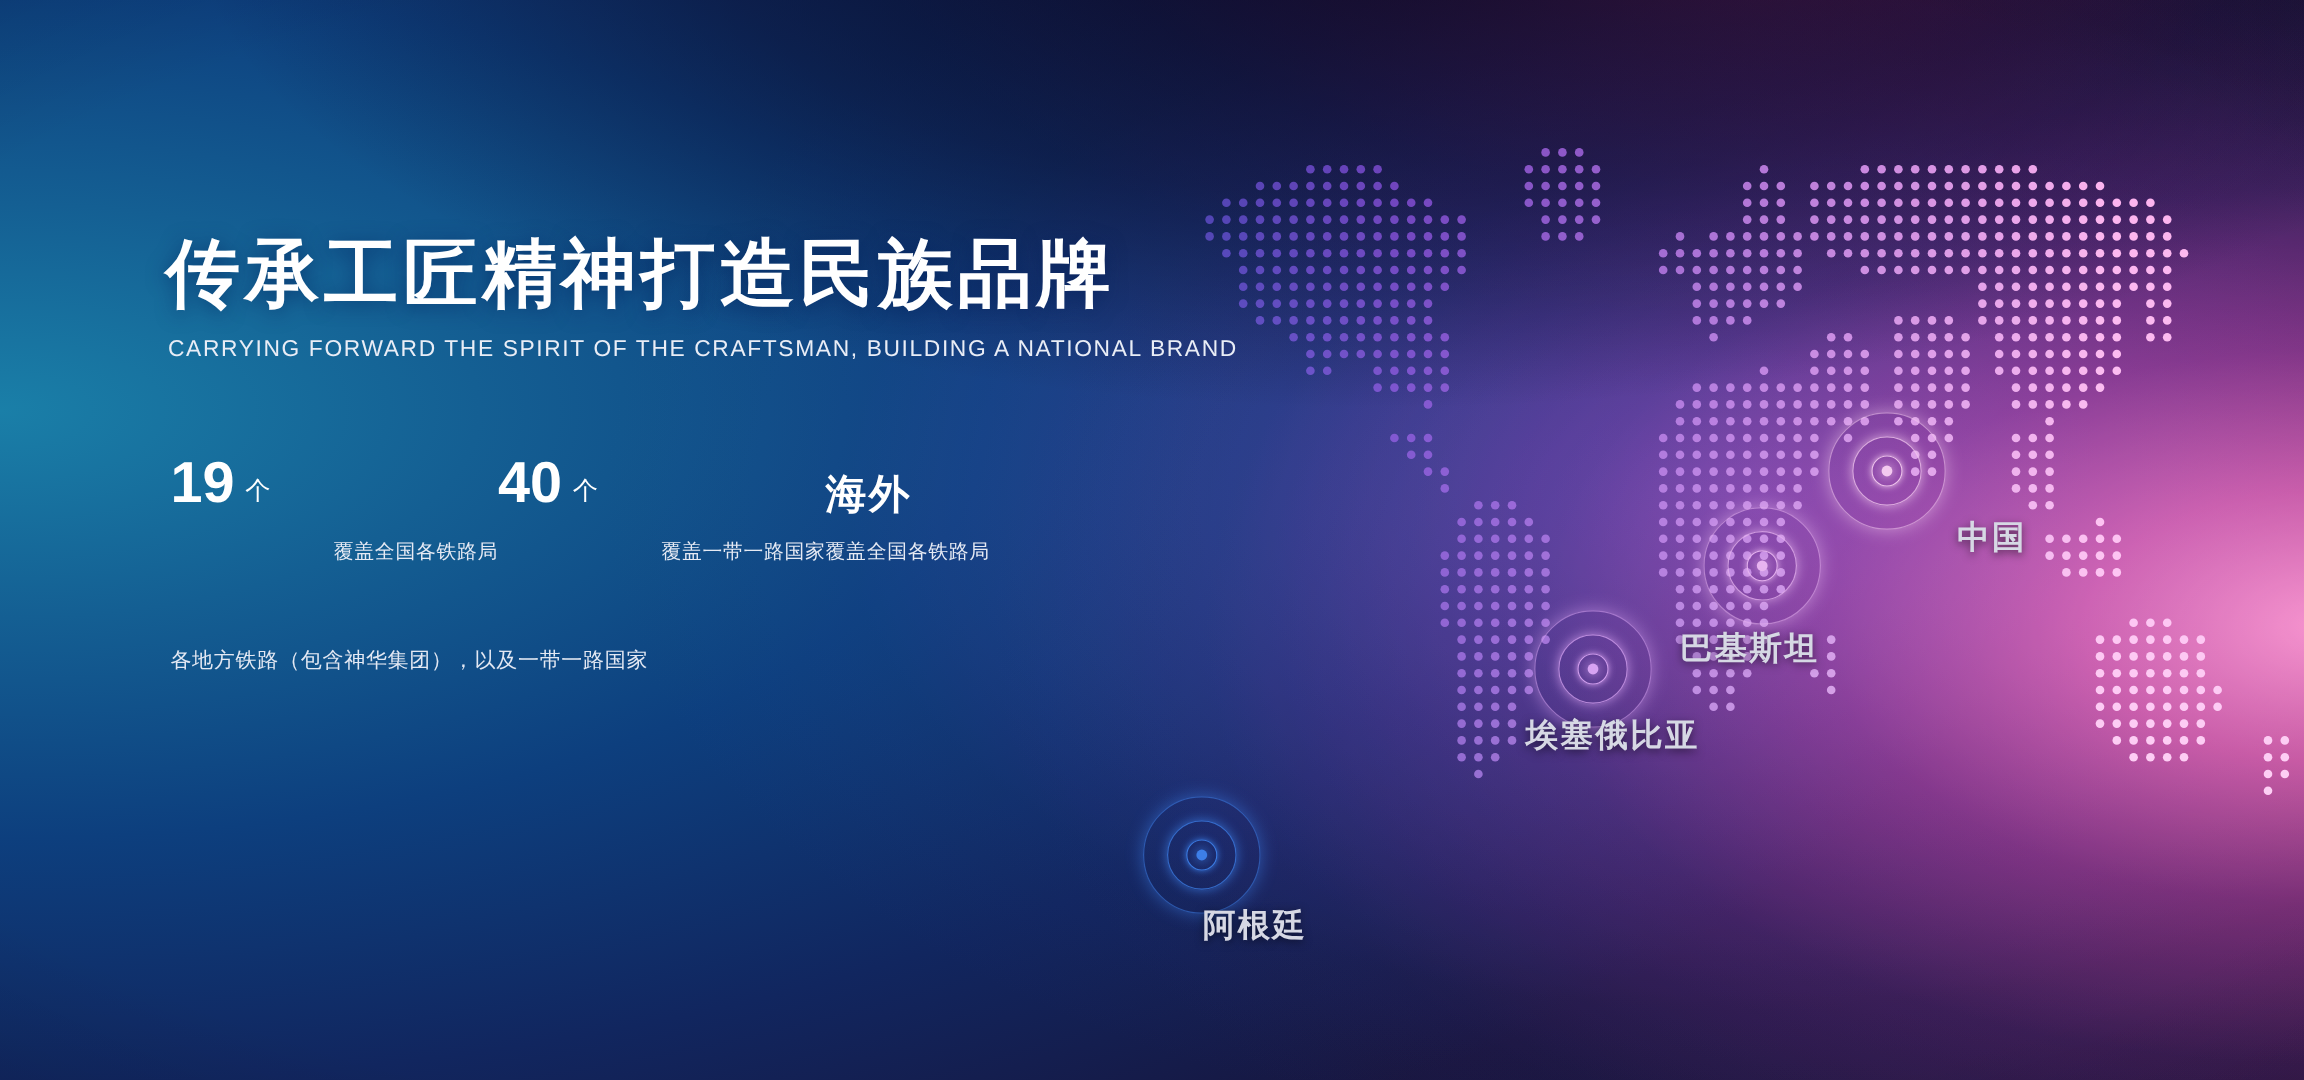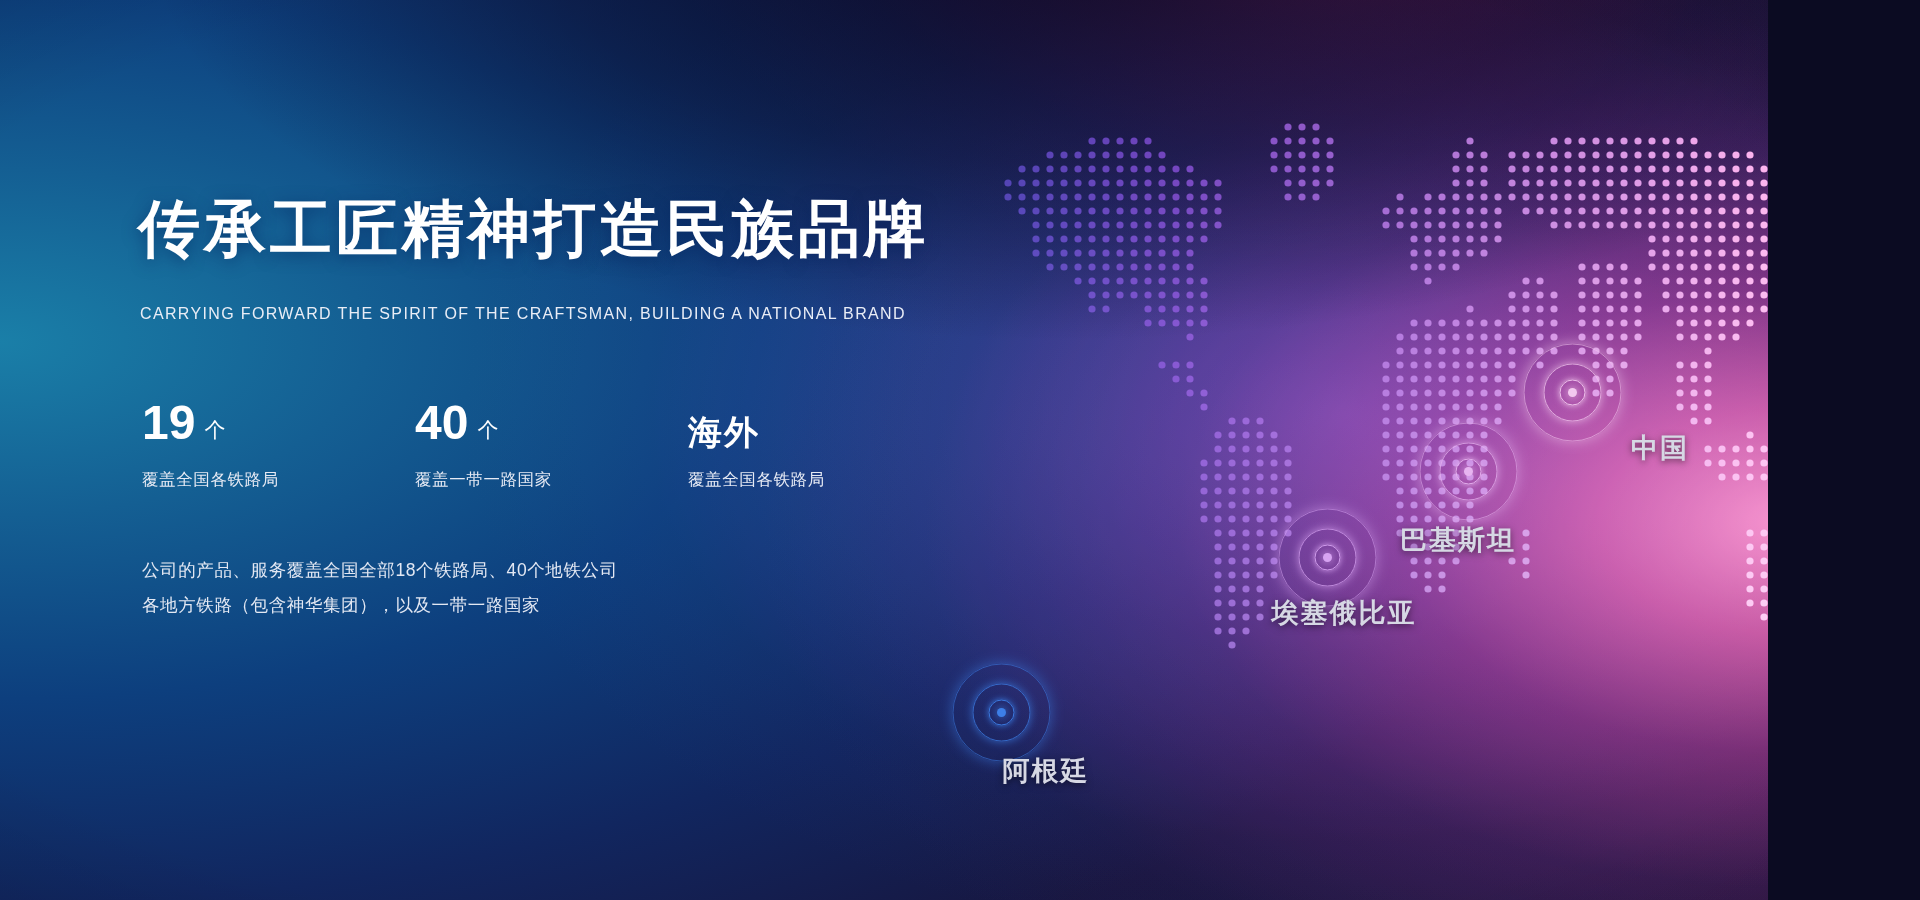--- a/index.html
+++ b/index.html
@@ -5,21 +5,21 @@
   html, body {
     margin: 0;
     padding: 0;
     background: #0b0b22;
   }
   body {
     font-family: "Liberation Sans", "DejaVu Sans", sans-serif;
   }
   #stage {
     position: relative;
-    width: 1768px;
+    width: 1920px;
     height: 900px;
     overflow: hidden;
     background: #b91c1c;
   }
 
   
   .bg-base {
     position: absolute; inset: 0;
     background:
       radial-gradient(130% 120% at 0% 38%, #1a7fa8 0%, #145f93 16%, #0d3f7e 33%, #11265f 52%, #17163f 70%, #191233 100%);
@@ -95,22 +95,22 @@
   .headline {
     font-size: 62px;
     font-weight: 700;
     color: #ffffff;
     letter-spacing: 4px;
     line-height: 1.05;
     margin: 0;
     text-shadow: 0 3px 16px rgba(0,30,90,0.55);
   }
   .subhead {
-    margin: 44px 0 0 2px;
-    font-size: 16px;
+    margin: 20px 0 0 2px;
+    font-size: 19px;
     color: #e9edf6;
     letter-spacing: 1.35px;
     font-weight: 400;
     white-space: nowrap;
   }
 
   .stats {
     display: flex;
     margin: 76px 0 0 4px;
   }
@@ -137,20 +137,21 @@
     margin-left: 9px;
     font-weight: 400;
     position: relative;
     top: -2px;
   }
   .stat-label {
     margin-top: 16px;
     font-size: 16.5px;
     color: #e6eaf4;
     letter-spacing: 0.6px;
+    text-align: right;
   }
 
   .para {
     margin: 62px 0 0 4px;
     font-size: 17.5px;
     line-height: 2.0;
     color: #e3e8f3;
     letter-spacing: 0.6px;
   }
   .para div { white-space: nowrap; }
@@ -1070,19 +1071,18 @@
         <div class="stat-top">
           <span class="stat-num cjk">海外</span>
           <span class="stat-unit"></span>
         </div>
         <div class="stat-label">覆盖全国各铁路局</div>
       </div>
 
     </div>
 
     <div class="para">
-      <div>公司的产品、服务覆盖全国全部18个铁路局、40个地铁公司</div>
       <div>各地方铁路（包含神华集团），以及一带一路国家</div>
     </div>
 
   </div>
 
 </div>
 
 </body></html>

